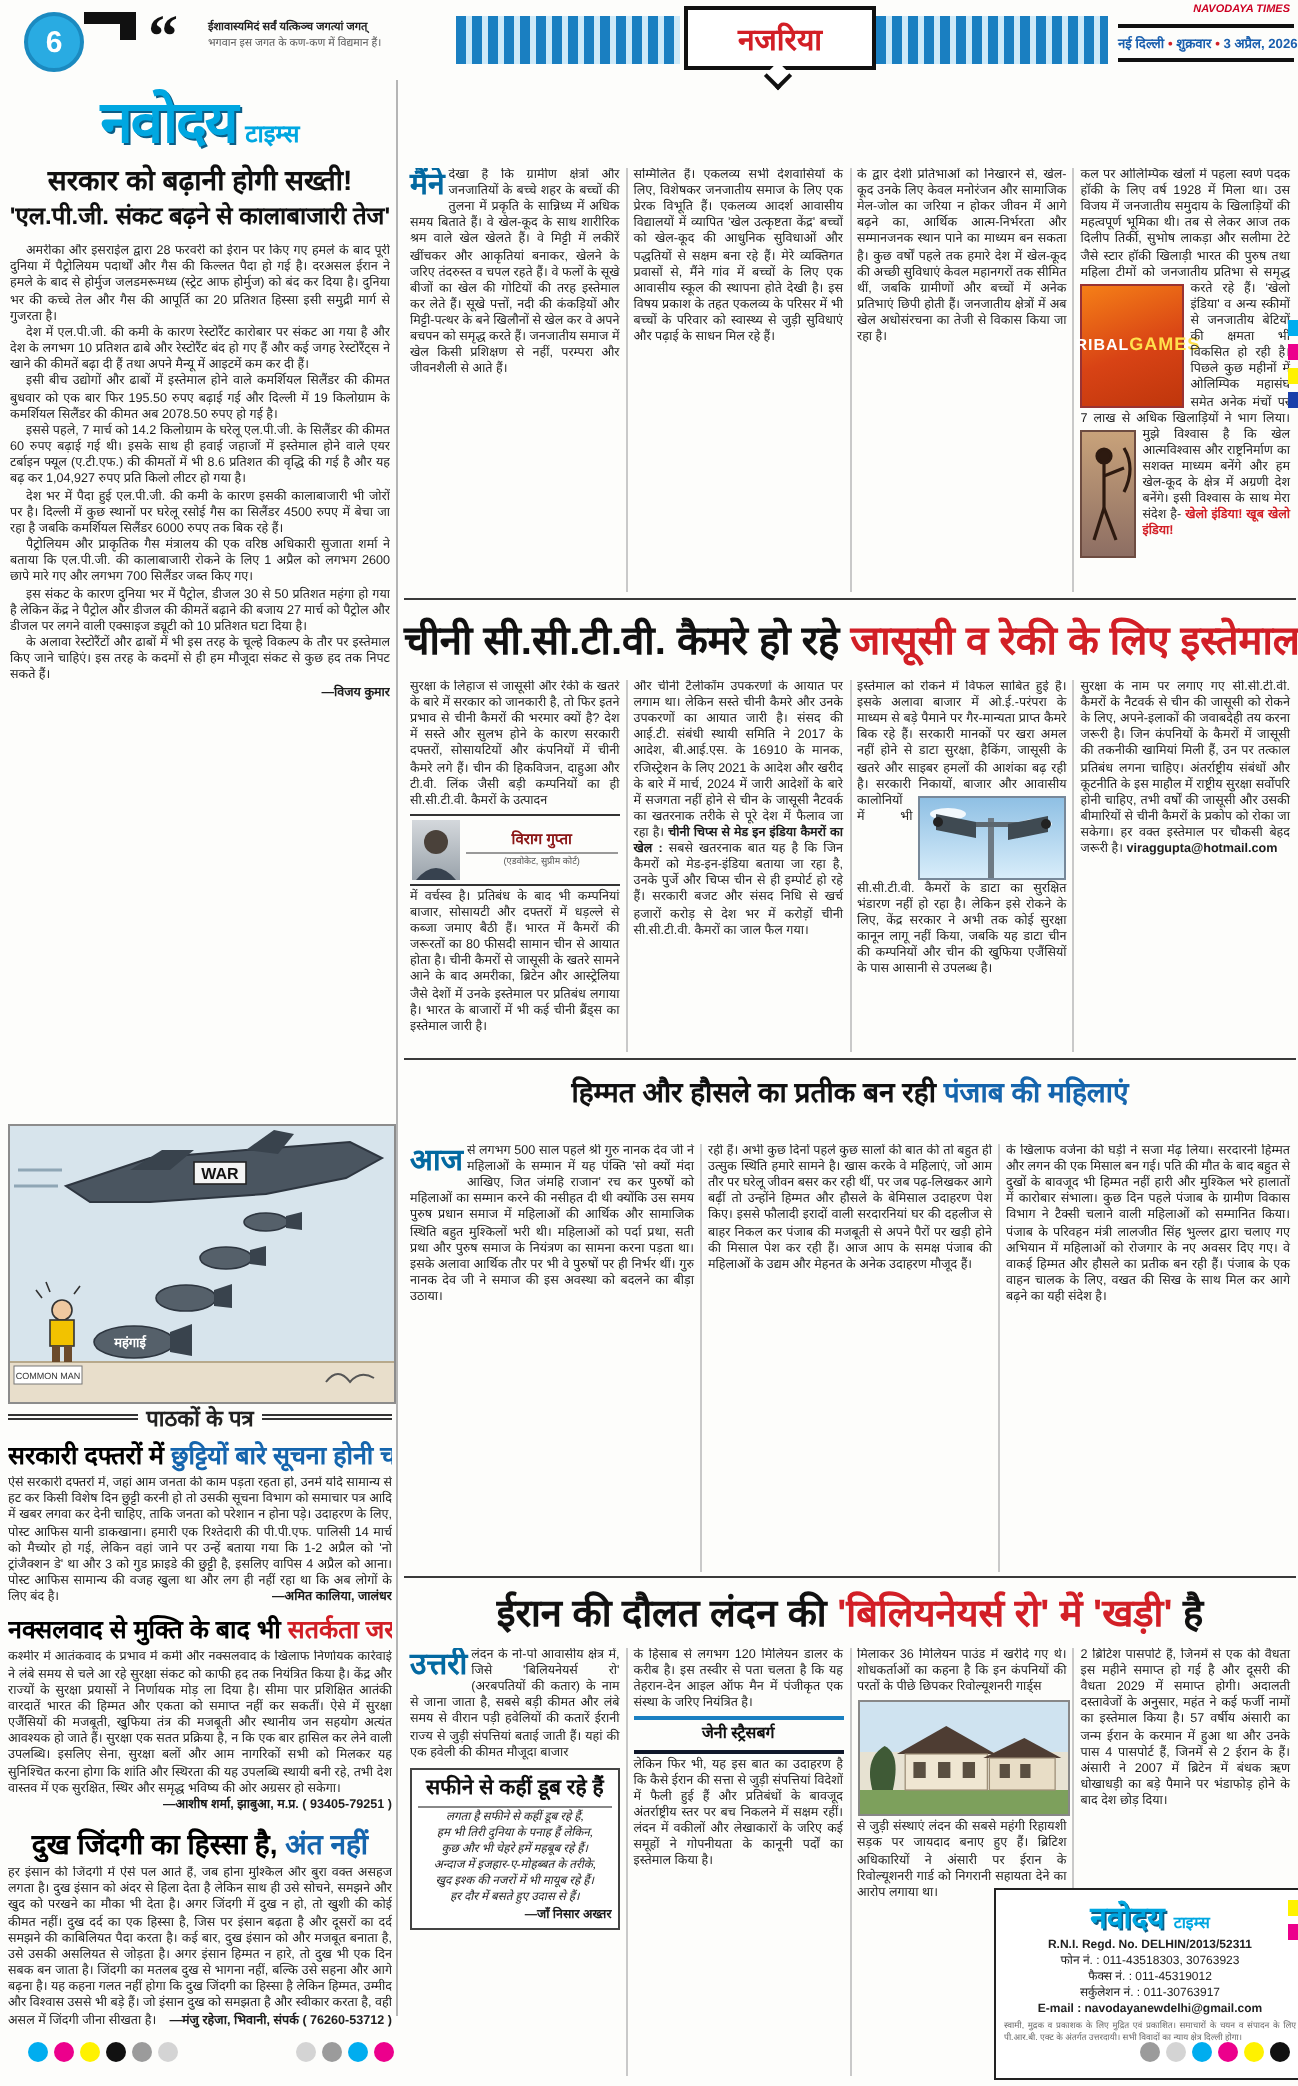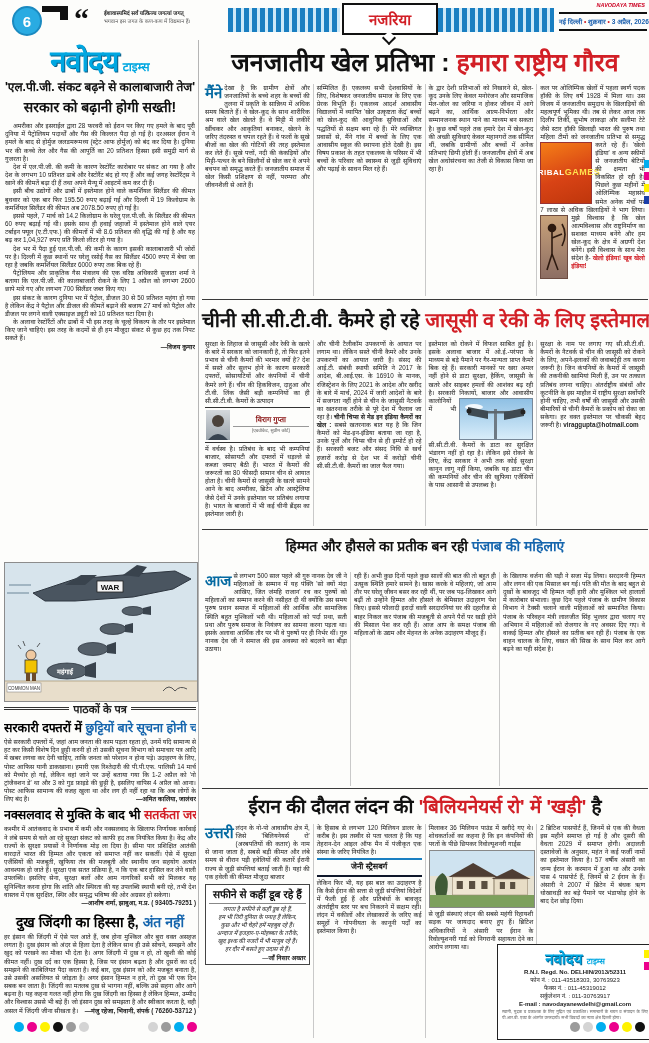--- a/index.html
+++ b/index.html
@@ -66,22 +66,22 @@
     <span>3 अप्रैल, 2026</span>
   </div>
 
   <div class="abs" style="left:198px;top:40px;width:1px;height:968px;background:#b5b5b5;"></div>
 
   <div class="abs" style="left:4px;top:40px;width:192px;text-align:center;">
     <span style="font-size:29px;font-weight:bold;color:#00a7e1;text-shadow:1px 1px 0 #0b5d86;letter-spacing:-1px;">नवोदय</span>
     <span style="font-size:12px;font-weight:bold;color:#00a7e1;">टाइम्स</span>
   </div>
   <div class="abs" style="left:2px;top:78px;width:196px;text-align:center;">
+    <div style="font-size:14px;font-weight:bold;color:#111;white-space:nowrap;margin-top:2px;">सरकार को बढ़ानी होगी सख्ती!</div>
     <div style="font-size:12px;font-weight:bold;color:#111;white-space:nowrap;">'एल.पी.जी. संकट बढ़ने से कालाबाजारी तेज'</div>
-    <div style="font-size:14px;font-weight:bold;color:#111;white-space:nowrap;margin-top:2px;">सरकार को बढ़ानी होगी सख्ती!</div>
   </div>
   <div class="abs just" style="left:5px;top:122px;width:190px;height:436px;">
     <p style="margin:0;text-indent:8px;">अमरीका और इसराईल द्वारा 28 फरवरी को ईरान पर किए गए हमले के बाद पूरी दुनिया में पैट्रोलियम पदार्थों और गैस की किल्लत पैदा हो गई है। दरअसल ईरान ने हमले के बाद से होर्मुज जलडमरूमध्य (स्ट्रेट आफ होर्मुज) को बंद कर दिया है। दुनिया भर की कच्चे तेल और गैस की आपूर्ति का 20 प्रतिशत हिस्सा इसी समुद्री मार्ग से गुजरता है।</p>
     <p style="margin:0;text-indent:8px;">देश में एल.पी.जी. की कमी के कारण रेस्टोरैंट कारोबार पर संकट आ गया है और देश के लगभग 10 प्रतिशत ढाबे और रेस्टोरैंट बंद हो गए हैं और कई जगह रेस्टोरैंट्स ने खाने की कीमतें बढ़ा दी हैं तथा अपने मैन्यू में आइटमें कम कर दी हैं।</p>
     <p style="margin:0;text-indent:8px;">इसी बीच उद्योगों और ढाबों में इस्तेमाल होने वाले कमर्शियल सिलैंडर की कीमत बुधवार को एक बार फिर 195.50 रुपए बढ़ाई गई और दिल्ली में 19 किलोग्राम के कमर्शियल सिलैंडर की कीमत अब 2078.50 रुपए हो गई है।</p>
     <p style="margin:0;text-indent:8px;">इससे पहले, 7 मार्च को 14.2 किलोग्राम के घरेलू एल.पी.जी. के सिलैंडर की कीमत 60 रुपए बढ़ाई गई थी। इसके साथ ही हवाई जहाजों में इस्तेमाल होने वाले एयर टर्बाइन फ्यूल (ए.टी.एफ.) की कीमतों में भी 8.6 प्रतिशत की वृद्धि की गई है और यह बढ़ कर 1,04,927 रुपए प्रति किलो लीटर हो गया है।</p>
     <p style="margin:0;text-indent:8px;">देश भर में पैदा हुई एल.पी.जी. की कमी के कारण इसकी कालाबाजारी भी जोरों पर है। दिल्ली में कुछ स्थानों पर घरेलू रसोई गैस का सिलैंडर 4500 रुपए में बेचा जा रहा है जबकि कमर्शियल सिलैंडर 6000 रुपए तक बिक रहे हैं।</p>
     <p style="margin:0;text-indent:8px;">पैट्रोलियम और प्राकृतिक गैस मंत्रालय की एक वरिष्ठ अधिकारी सुजाता शर्मा ने बताया कि एल.पी.जी. की कालाबाजारी रोकने के लिए 1 अप्रैल को लगभग 2600 छापे मारे गए और लगभग 700 सिलैंडर जब्त किए गए।</p>
     <p style="margin:0;text-indent:8px;">इस संकट के कारण दुनिया भर में पैट्रोल, डीजल 30 से 50 प्रतिशत महंगा हो गया है लेकिन केंद्र ने पैट्रोल और डीजल की कीमतें बढ़ाने की बजाय 27 मार्च को पैट्रोल और डीजल पर लगने वाली एक्साइज ड्यूटी को 10 प्रतिशत घटा दिया है।</p>
     <p style="margin:0;text-indent:8px;">के अलावा रेस्टोरैंटों और ढाबों में भी इस तरह के चूल्हे विकल्प के तौर पर इस्तेमाल किए जाने चाहिएं। इस तरह के कदमों से ही हम मौजूदा संकट से कुछ हद तक निपट सकते हैं।</p>
@@ -131,23 +131,20 @@
         <span>पाठकों के पत्र</span>
       </div>
     <div class="lhead"><span>सरकारी दफ्तरों में </span><span class="blue">छुट्टियों बारे सूचना होनी चाहिए</span></div>
     <div class="just"><span>ऐसे सरकारी दफ्तरों में, जहां आम जनता की काम पड़ता रहता हो, उनमें यदि सामान्य से हट कर किसी विशेष दिन छुट्टी करनी हो तो उसकी सूचना विभाग को समाचार पत्र आदि में खबर लगवा कर देनी चाहिए, ताकि जनता को परेशान न होना पड़े। उदाहरण के लिए, पोस्ट आफिस यानी डाकखाना। हमारी एक रिश्तेदारी की पी.पी.एफ. पालिसी 14 मार्च को मैच्योर हो गई, लेकिन वहां जाने पर उन्हें बताया गया कि 1-2 अप्रैल को 'नो ट्रांजैक्शन डे' था और 3 को गुड फ्राइडे की छुट्टी है, इसलिए वापिस 4 अप्रैल को आना। पोस्ट आफिस सामान्य की वजह खुला था और लग ही नहीं रहा था कि अब लोगों के लिए बंद है।</span> <span class="byl">—अमित कालिया, जालंधर</span></div>
     <div class="lhead"><span>नक्सलवाद से मुक्ति के बाद भी </span><span class="red">सतर्कता जरूरी</span></div>
     <div class="just"><span>कश्मीर में आतंकवाद के प्रभाव में कमी और नक्सलवाद के खिलाफ निर्णायक कार्रवाई ने लंबे समय से चले आ रहे सुरक्षा संकट को काफी हद तक नियंत्रित किया है। केंद्र और राज्यों के सुरक्षा प्रयासों ने निर्णायक मोड़ ला दिया है। सीमा पार प्रशिक्षित आतंकी वारदातें भारत की हिम्मत और एकता को समाप्त नहीं कर सकतीं। ऐसे में सुरक्षा एजैंसियों की मजबूती, खुफिया तंत्र की मजबूती और स्थानीय जन सहयोग अत्यंत आवश्यक हो जाते हैं। सुरक्षा एक सतत प्रक्रिया है, न कि एक बार हासिल कर लेने वाली उपलब्धि। इसलिए सेना, सुरक्षा बलों और आम नागरिकों सभी को मिलकर यह सुनिश्चित करना होगा कि शांति और स्थिरता की यह उपलब्धि स्थायी बनी रहे, तभी देश वास्तव में एक सुरक्षित, स्थिर और समृद्ध भविष्य की ओर अग्रसर हो सकेगा।</span> <span class="byl">—आशीष शर्मा, झाबुआ, म.प्र. ( 93405-79251 )</span></div>
     <div class="lhead" style="font-size:14px;margin-top:5px;"><span>दुख जिंदगी का हिस्सा है, </span><span class="blue">अंत नहीं</span></div>
     <div class="just"><span>हर इंसान की जिंदगी में ऐसे पल आते हैं, जब होना मुश्किल और बुरा वक्त असहज लगता है। दुख इंसान को अंदर से हिला देता है लेकिन साथ ही उसे सोचने, समझने और खुद को परखने का मौका भी देता है। अगर जिंदगी में दुख न हो, तो खुशी की कोई कीमत नहीं। दुख दर्द का एक हिस्सा है, जिस पर इंसान बढ़ता है और दूसरों का दर्द समझने की काबिलियत पैदा करता है। कई बार, दुख इंसान को और मजबूत बनाता है, उसे उसकी असलियत से जोड़ता है। अगर इंसान हिम्मत न हारे, तो दुख भी एक दिन सबक बन जाता है। जिंदगी का मतलब दुख से भागना नहीं, बल्कि उसे सहना और आगे बढ़ना है। यह कहना गलत नहीं होगा कि दुख जिंदगी का हिस्सा है लेकिन हिम्मत, उम्मीद और विश्वास उससे भी बड़े हैं। जो इंसान दुख को समझता है और स्वीकार करता है, वही असल में जिंदगी जीना सीखता है।</span> <span class="byl">—मंजु रहेजा, भिवानी, संपर्क ( 76260-53712 )</span></div>
   </div>
 
-  <div class="abs hl" style="left:202px;top:44px;width:446px;font-size:25px;">
-    <span>जनजातीय खेल प्रतिभा : </span><span class="red">हमारा राष्ट्रीय गौरव</span>
-  </div>
   <div class="abs colwrap" style="left:202px;top:84px;width:446px;height:212px;">
     <div class="col">
       <span class="drop">मैंने</span>
       <span>देखा है कि ग्रामीण क्षेत्रों और जनजातियों के बच्चे शहर के बच्चों की तुलना में प्रकृति के सान्निध्य में अधिक समय बिताते हैं। वे खेल-कूद के साथ शारीरिक श्रम वाले खेल खेलते हैं। वे मिट्टी में लकीरें खींचकर और आकृतियां बनाकर, खेलने के जरिए तंदरुस्त व चपल रहते हैं। वे फलों के सूखे बीजों का खेल की गोटियों की तरह इस्तेमाल कर लेते हैं। सूखे पत्तों, नदी की कंकड़ियों और मिट्टी-पत्थर के बने खिलौनों से खेल कर वे अपने बचपन को समृद्ध करते हैं। जनजातीय समाज में खेल किसी प्रशिक्षण से नहीं, परम्परा और जीवनशैली से आते हैं।</span>
     </div>
     <div class="col"><span>सम्मिलित हैं। एकलव्य सभी देशवासियों के लिए, विशेषकर जनजातीय समाज के लिए एक प्रेरक विभूति हैं। एकलव्य आदर्श आवासीय विद्यालयों में व्यापित 'खेल उत्कृष्टता केंद्र' बच्चों को खेल-कूद की आधुनिक सुविधाओं और पद्धतियों से सक्षम बना रहे हैं। मेरे व्यक्तिगत प्रवासों से, मैंने गांव में बच्चों के लिए एक आवासीय स्कूल की स्थापना होते देखी है। इस विषय प्रकाश के तहत एकलव्य के परिसर में भी बच्चों के परिवार को स्वास्थ्य से जुड़ी सुविधाएं और पढ़ाई के साधन मिल रहे हैं।</span></div>
     <div class="col"><span>के द्वार देशी प्रतिभाओं को निखारने से, खेल-कूद उनके लिए केवल मनोरंजन और सामाजिक मेल-जोल का जरिया न होकर जीवन में आगे बढ़ने का, आर्थिक आत्म-निर्भरता और सम्मानजनक स्थान पाने का माध्यम बन सकता है। कुछ वर्षों पहले तक हमारे देश में खेल-कूद की अच्छी सुविधाएं केवल महानगरों तक सीमित थीं, जबकि ग्रामीणों और बच्चों में अनेक प्रतिभाएं छिपी होती हैं। जनजातीय क्षेत्रों में अब खेल अधोसंरचना का तेजी से विकास किया जा रहा है।</span></div>
     <div class="col">
       <span>कल पर ओलिम्पिक खेलों में पहला स्वर्ण पदक हॉकी के लिए वर्ष 1928 में मिला था। उस विजय में जनजातीय समुदाय के खिलाड़ियों की महत्वपूर्ण भूमिका थी। तब से लेकर आज तक दिलीप तिर्की, सुभोष लाकड़ा और सलीमा टेटे जैसे स्टार हॉकी खिलाड़ी भारत की पुरुष तथा महिला टीमों को जनजातीय प्रतिभा से समृद्ध करते रहे हैं।</span>
       <span class="floatimg" style="width:50px;height:60px;background:linear-gradient(160deg,#f57f17,#d84315 55%,#bf360c);display:flex;align-items:center;justify-content:center;border:1px solid #933;">

